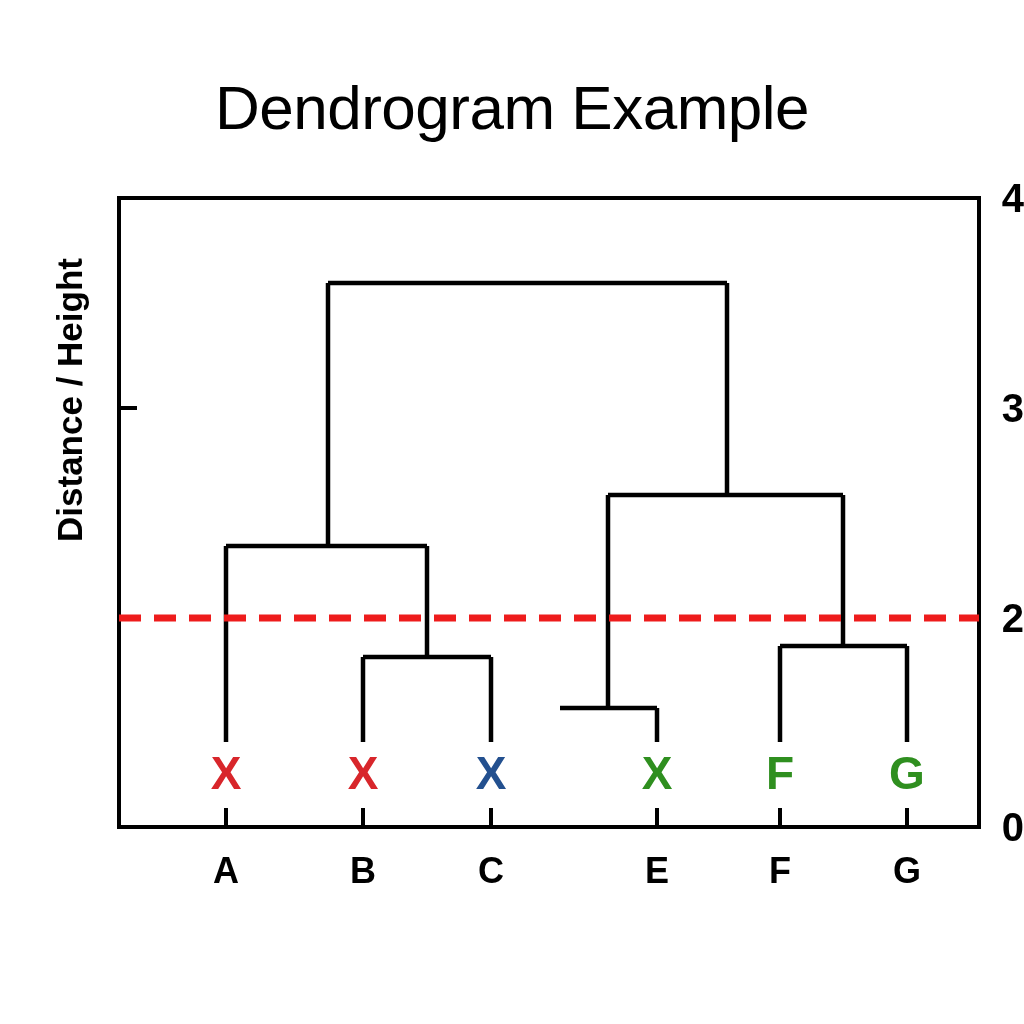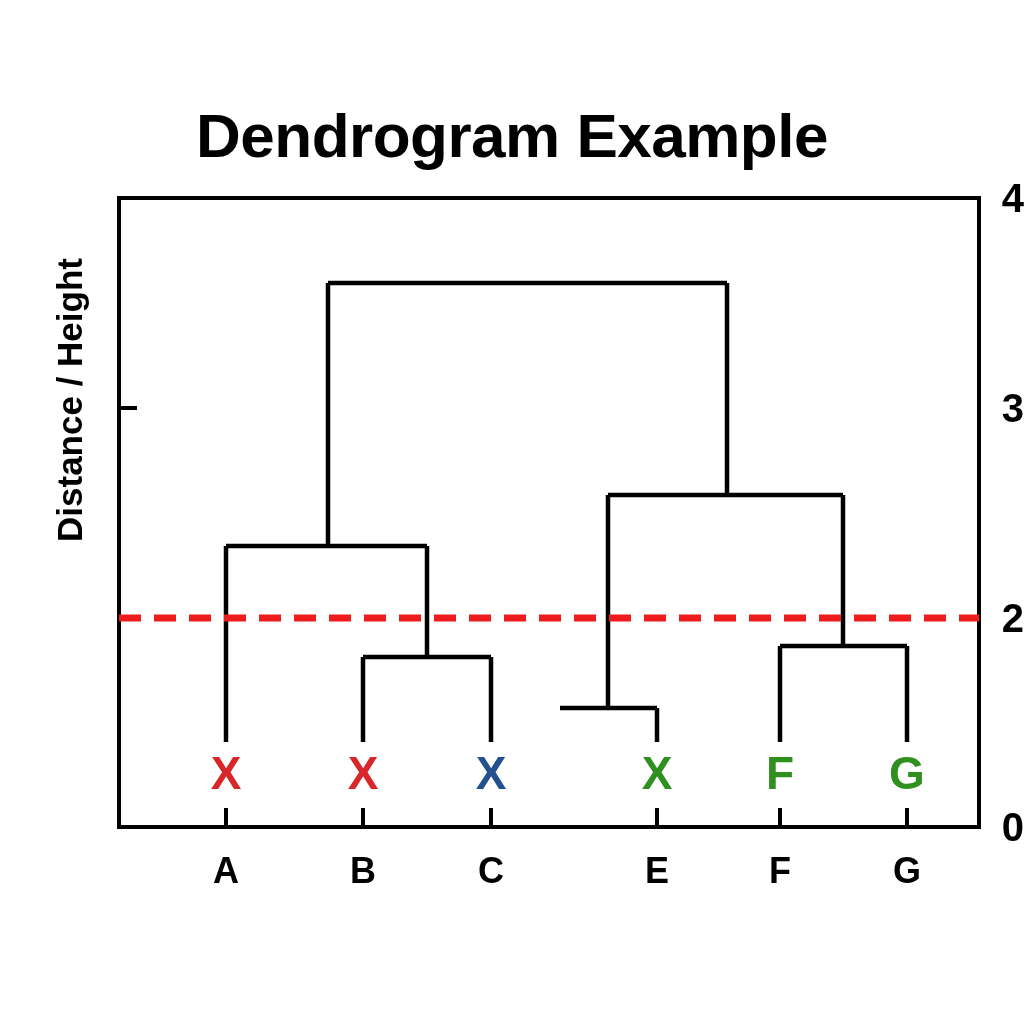--- a/index.html
+++ b/index.html
@@ -6,24 +6,23 @@
   body{
     width:1024px;height:1024px;
     background:#ffffff;
     font-family:"Liberation Sans", sans-serif;
     overflow:hidden;
   }
   #stage{position:relative;width:1024px;height:1024px;}
   #chart-title{
     position:absolute;left:0;top:72px;width:1024px;
     text-align:center;
-    font-size:62px;font-weight:bold;color:#000000;
+    font-size:62px;font-weight:normal;color:#000000;
     letter-spacing:-0.5px;
     font-family:"Liberation Sans", sans-serif;
-    margin-top:28px;
   }
   #ylabel{
     position:absolute;
     left:-140px;top:380px;width:420px;
     transform:rotate(-90deg);
     transform-origin:center center;
     text-align:center;
     font-size:35px;font-weight:bold;color:#000000;
   }
   .ytick-label{

